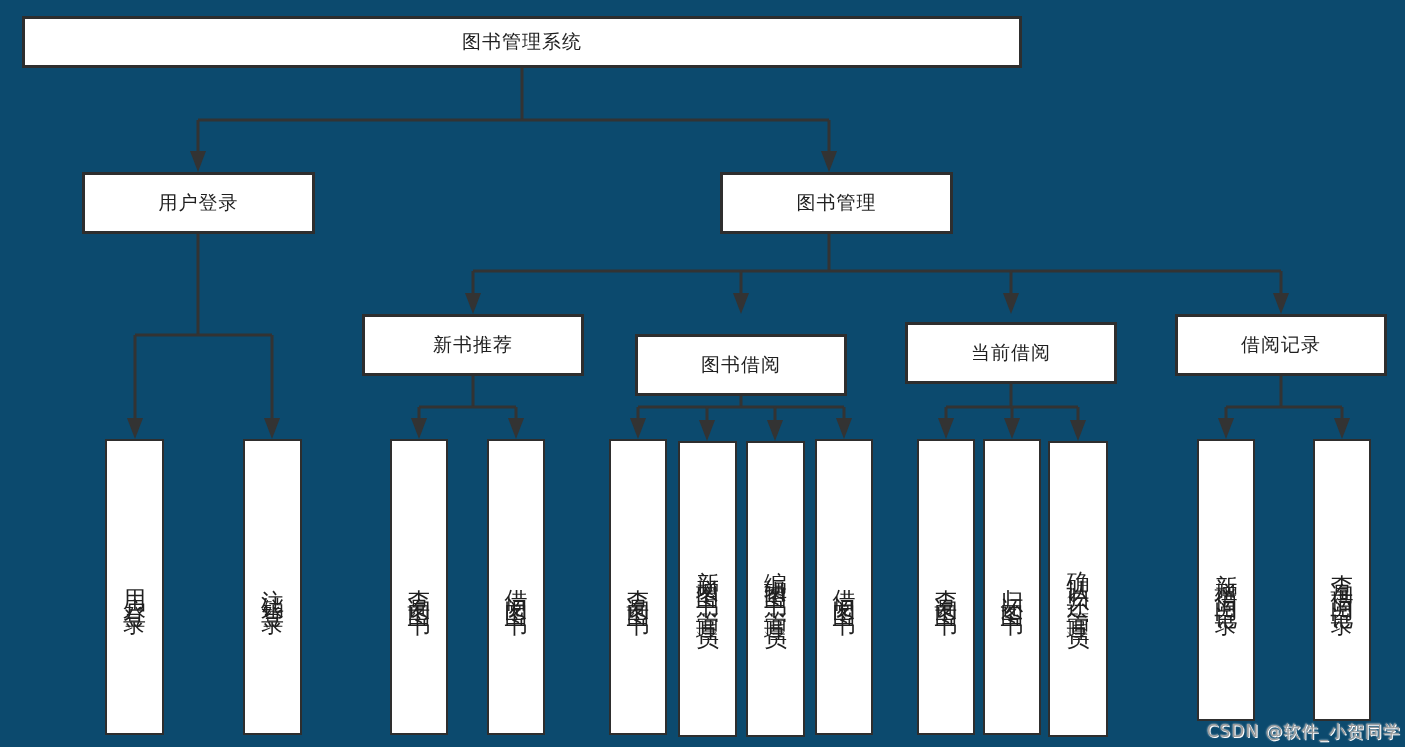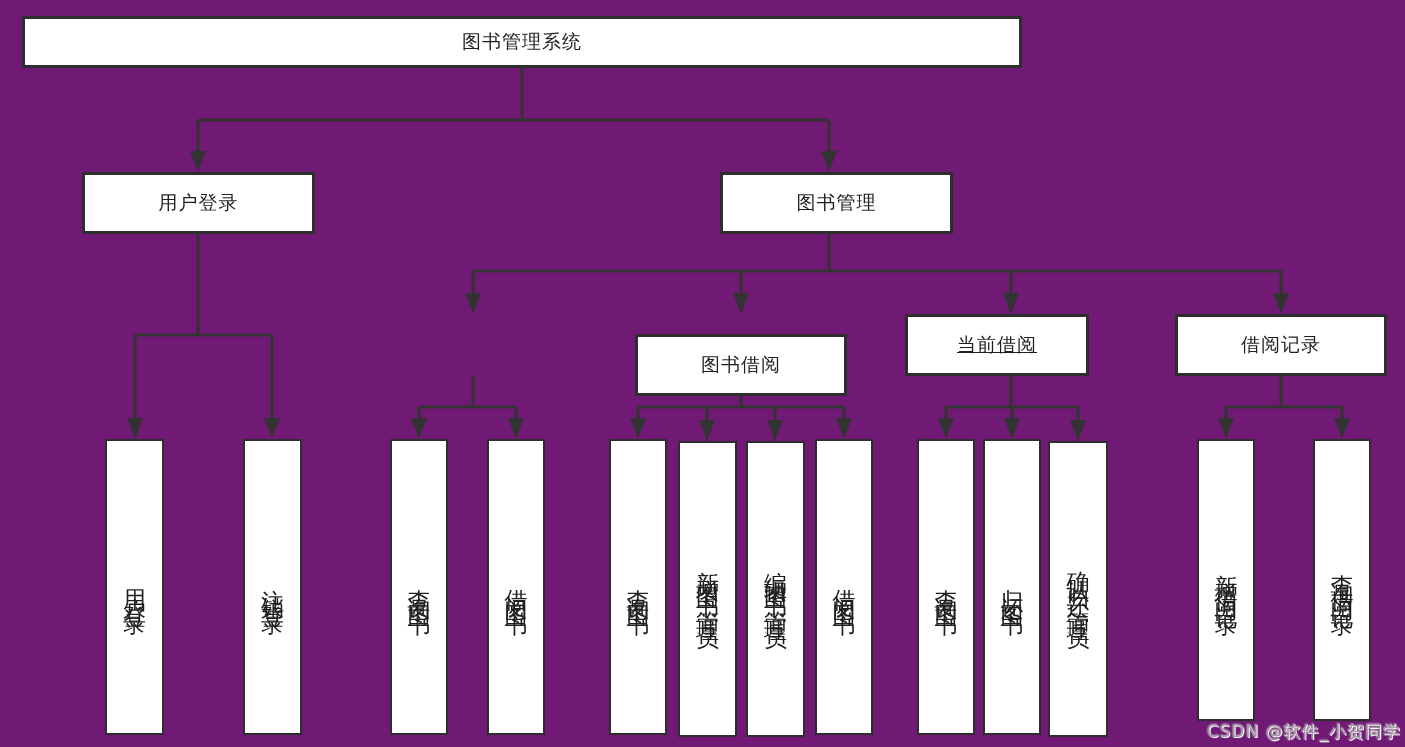--- a/index.html
+++ b/index.html
@@ -5,21 +5,21 @@
   html, body {
     margin: 0;
     padding: 0;
     background: #ffffff;
     font-family: "DejaVu Sans", "Liberation Sans", sans-serif;
   }
   .canvas {
     position: relative;
     width: 1405px;
     height: 747px;
-    background: #701a75;
+    background: #0c4a6e;
     overflow: hidden;
   }
   svg.connectors {
     position: absolute;
     left: 0; top: 0;
     width: 1405px;
     height: 747px;
   }
   .node {
     position: absolute;
@@ -154,24 +154,27 @@
     <span>图书管理系统</span>
   </div>
 
   <div class="node hbox" style="left:82px; top:172px; width:233px; height:62px;">
     <span>用户登录</span>
   </div>
   <div class="node hbox" style="left:712px; top:172px; width:233px; height:62px;margin-left:8px;">
     <span>图书管理</span>
   </div>
 
+  <div class="node hbox" style="left:362px; top:314px; width:222px; height:62px;">
+    <span>新书推荐</span>
+  </div>
   <div class="node hbox" style="left:635px; top:314px; width:212px; height:62px;margin-top:20px;">
     <span>图书借阅</span>
   </div>
-  <div class="node hbox" style="left:905px; top:314px; width:184px; height:62px;text-decoration:underline;">
+  <div class="node hbox" style="left:905px; top:322px; width:212px; height:62px;">
     <span>当前借阅</span>
   </div>
   <div class="node hbox" style="left:1175px; top:314px; width:212px; height:62px;">
     <span>借阅记录</span>
   </div>
 
   <div class="node vbox" style="left:105px; top:439px; width:59px; height:296px;">
     <span class="vtext">用户登录</span>
   </div>
   <div class="node vbox" style="left:243px; top:439px; width:59px; height:296px;">

